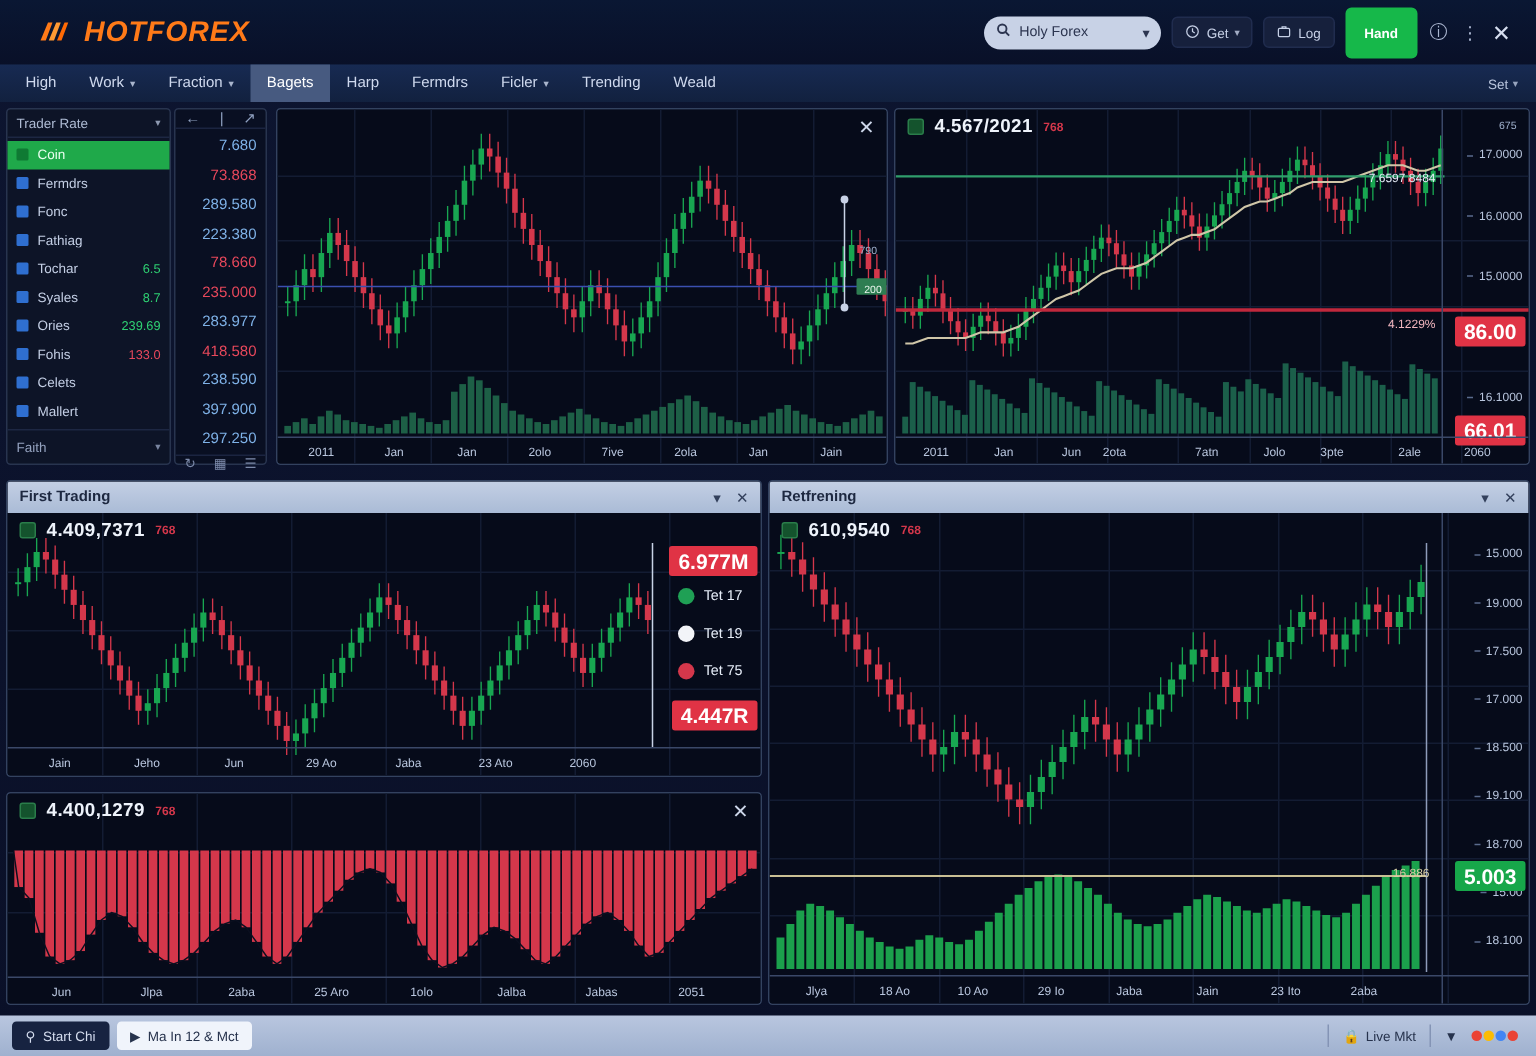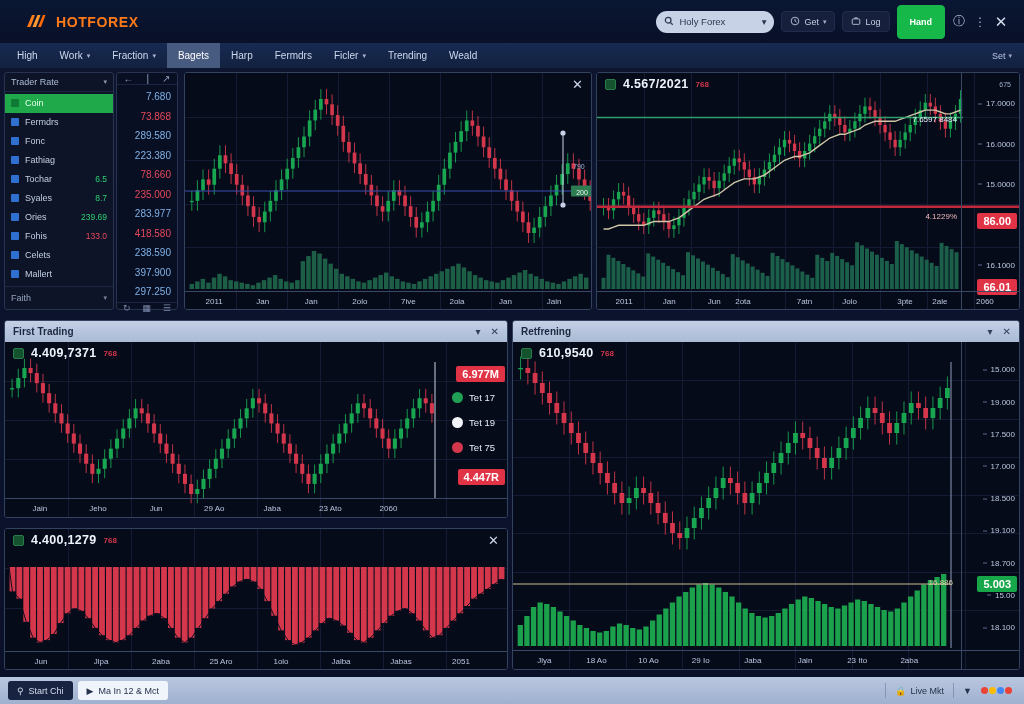--- a/index.html
+++ b/index.html
@@ -17,21 +17,21 @@
     position: absolute; left:0; top:0; width:1024px; height:43px;
     background: linear-gradient(180deg,#0a1733 0%,#091028 100%);
     display:flex; align-items:center; padding:0 10px;
   }
   .brand { display:flex; align-items:center; gap:8px; padding-left:14px; }
   .brand-mark {
     width:24px; height:24px; position:relative; flex:0 0 auto;
   }
   .brand-mark svg { display:block; }
   .brand-text {
-    color:#ff7a18; font-size:14px; font-weight:bold; letter-spacing:.6px;
+    color:#ff7a18; font-size:19px; font-weight:bold; letter-spacing:.6px;font-style:italic;
   }
   .tb-right { margin-left:auto; display:flex; align-items:center; gap:7px; padding-right:6px; }
   .omnibox {
     width:118px; height:22px; border-radius:11px;
     background:#c8d2e6; display:flex; align-items:center; gap:5px;
     padding:0 8px; color:#2c3550; font-size:9.5px;
   }
   .omnibox .mag { flex:0 0 auto; }
   .omnibox .ph { flex:1 1 auto; white-space:nowrap; overflow:hidden; }
   .tb-btn {
@@ -132,21 +132,21 @@
   .gl-v { position:absolute; top:0; bottom:0; width:1px; background:#131c33; }
   .gl-h { position:absolute; left:0; right:0; height:1px; background:#131c33; }
 
   .axis-y { position:absolute; top:0; bottom:0; right:0; width:58px;
             border-left:1px solid #3a4868; }
   .axis-y .tick { position:absolute; right:4px; transform:translateY(-50%);
                   color:#b9c6de; font-size:8px; white-space:nowrap; }
   .axis-y .tick::before { content:""; position:absolute; left:-8px; top:50%;
                   width:4px; height:1px; background:#5a6b8d; }
   .tag { position:absolute; right:2px; transform:translateY(-50%);
-         padding:2px 6px; border-radius:2px; font-size:11px; font-weight:bold;
+         padding:2px 6px; border-radius:2px; font-size:14px; font-weight:bold;
          color:#fff; white-space:nowrap; }
   .tag.red { background:#e03345; }
   .tag.green { background:#17a74a; }
 
   .axis-x { position:absolute; left:0; right:0; bottom:0; height:20px;
             border-top:1px solid #3a4868; display:flex; align-items:center; }
   .axis-x .xt { position:absolute; transform:translateX(-50%);
                 color:#b9c6de; font-size:8px; white-space:nowrap; }
   .hlabel { position:absolute; transform:translateY(-50%); font-size:8px;
             color:#e6edf8; white-space:nowrap; }
@@ -871,21 +871,21 @@
           <div class="tag red" style="top: 148px;">86.00</div>
           <div class="tag red" style="top: 214px;">66.01</div>
         </div>
       <div class="axis-x" id="xaxis-tr">
           <span class="xt" style="left: 27.0638px;">2011</span>
           <span class="xt" style="left: 72.1702px;">Jan</span>
           <span class="xt" style="left: 117.277px;">Jun</span>
           <span class="xt" style="left: 146px;">2ota</span>
           <span class="xt" style="left: 207.489px;">7atn</span>
           <span class="xt" style="left: 252.596px;">Jolo</span>
-          <span class="xt" style="left: 308px;">3pte</span>
+          <span class="xt" style="left: 291px;">3pte</span>
           <span class="xt" style="left: 342.809px;">2ale</span>
           <span class="xt" style="left: 387.915px;">2060</span>
         </div>
     </div>
   </div>
 
   <div class="panel" style="left:4px; top:320px; width:504px; height:198px;">
     <div class="p-title">
       <span>First Trading</span>
       <span class="sp">

